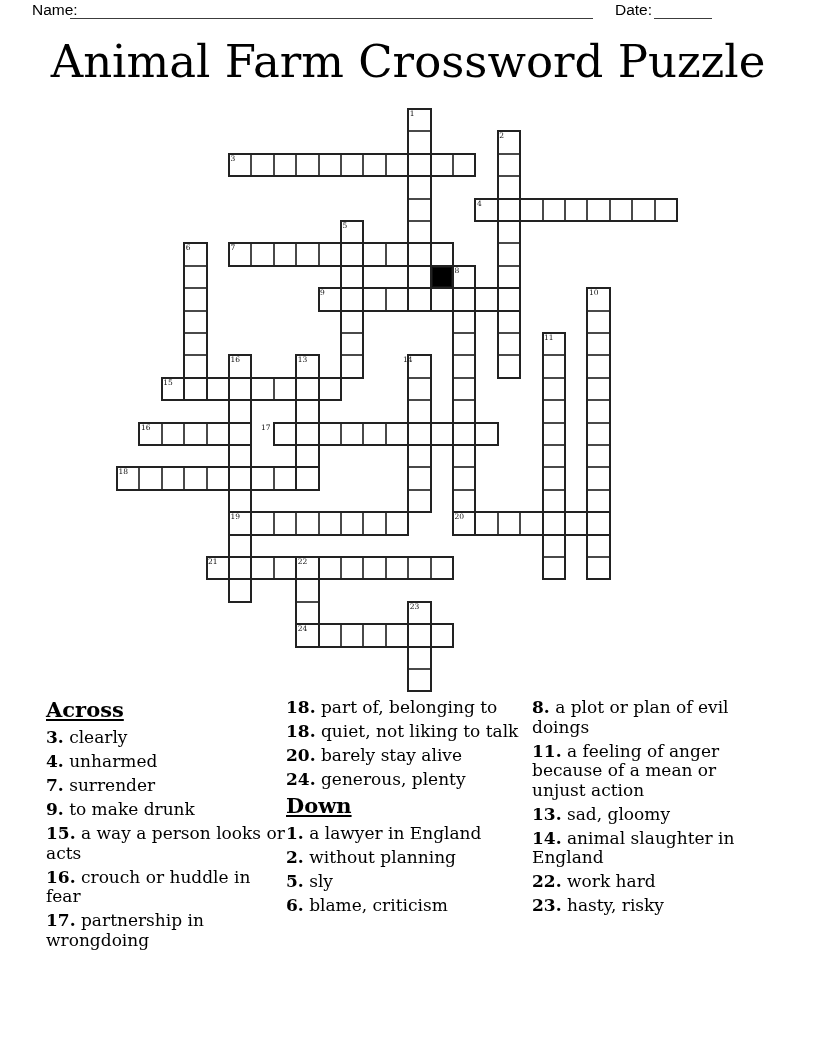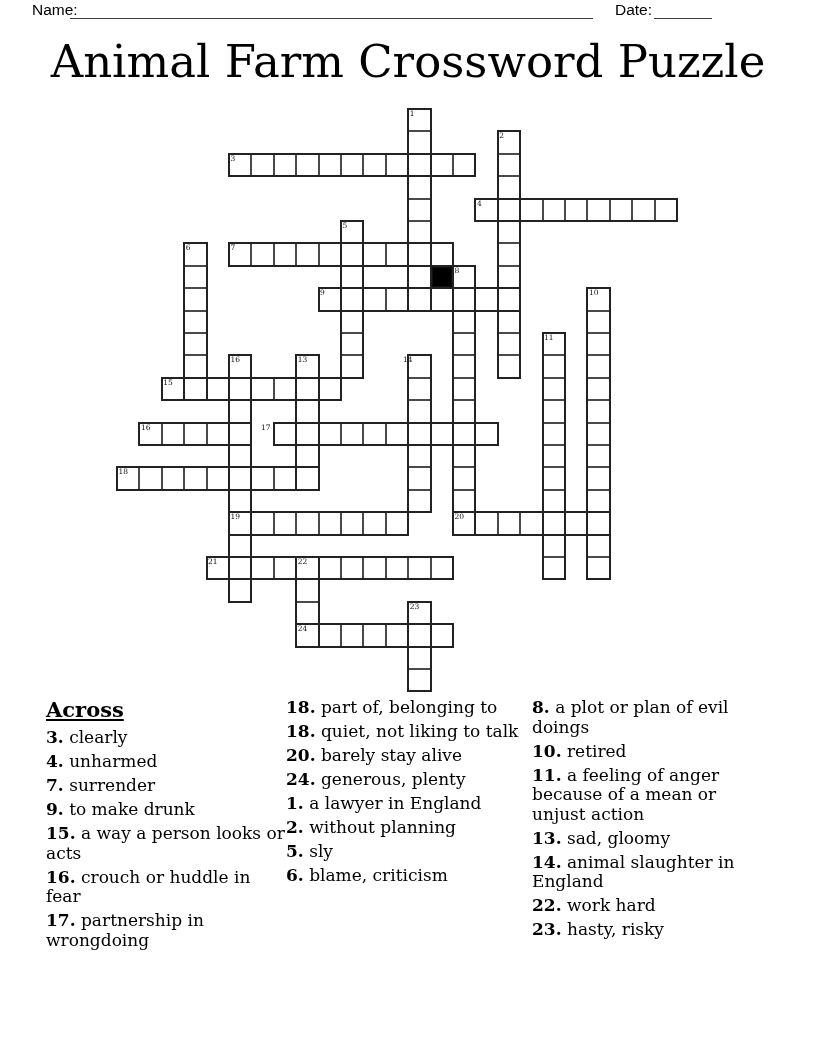--- a/index.html
+++ b/index.html
@@ -305,26 +305,26 @@
     <div class="clue"><b>9.</b> to make drunk</div>
     <div class="clue"><b>15.</b> a way a person looks or acts</div>
     <div class="clue"><b>16.</b> crouch or huddle in fear</div>
     <div class="clue"><b>17.</b> partnership in wrongdoing</div>
   </div>
 <div class="clue-col" id="clue-col-2">
     <div class="clue"><b>18.</b> part of, belonging to</div>
     <div class="clue"><b>18.</b> quiet, not liking to talk</div>
     <div class="clue"><b>20.</b> barely stay alive</div>
     <div class="clue"><b>24.</b> generous, plenty</div>
+    <div class="clue-header">Down</div>
     <div class="clue"><b>1.</b> a lawyer in England</div>
     <div class="clue"><b>2.</b> without planning</div>
     <div class="clue"><b>5.</b> sly</div>
     <div class="clue"><b>6.</b> blame, criticism</div>
   </div>
 <div class="clue-col" id="clue-col-3">
     <div class="clue"><b>8.</b> a plot or plan of evil doings</div>
-    <div class="clue"><b>10.</b> retired</div>
     <div class="clue"><b>11.</b> a feeling of anger because of a mean or unjust action</div>
     <div class="clue"><b>13.</b> sad, gloomy</div>
     <div class="clue"><b>14.</b> animal slaughter in England</div>
     <div class="clue"><b>22.</b> work hard</div>
     <div class="clue"><b>23.</b> hasty, risky</div>
   </div>
 
 </body></html>

